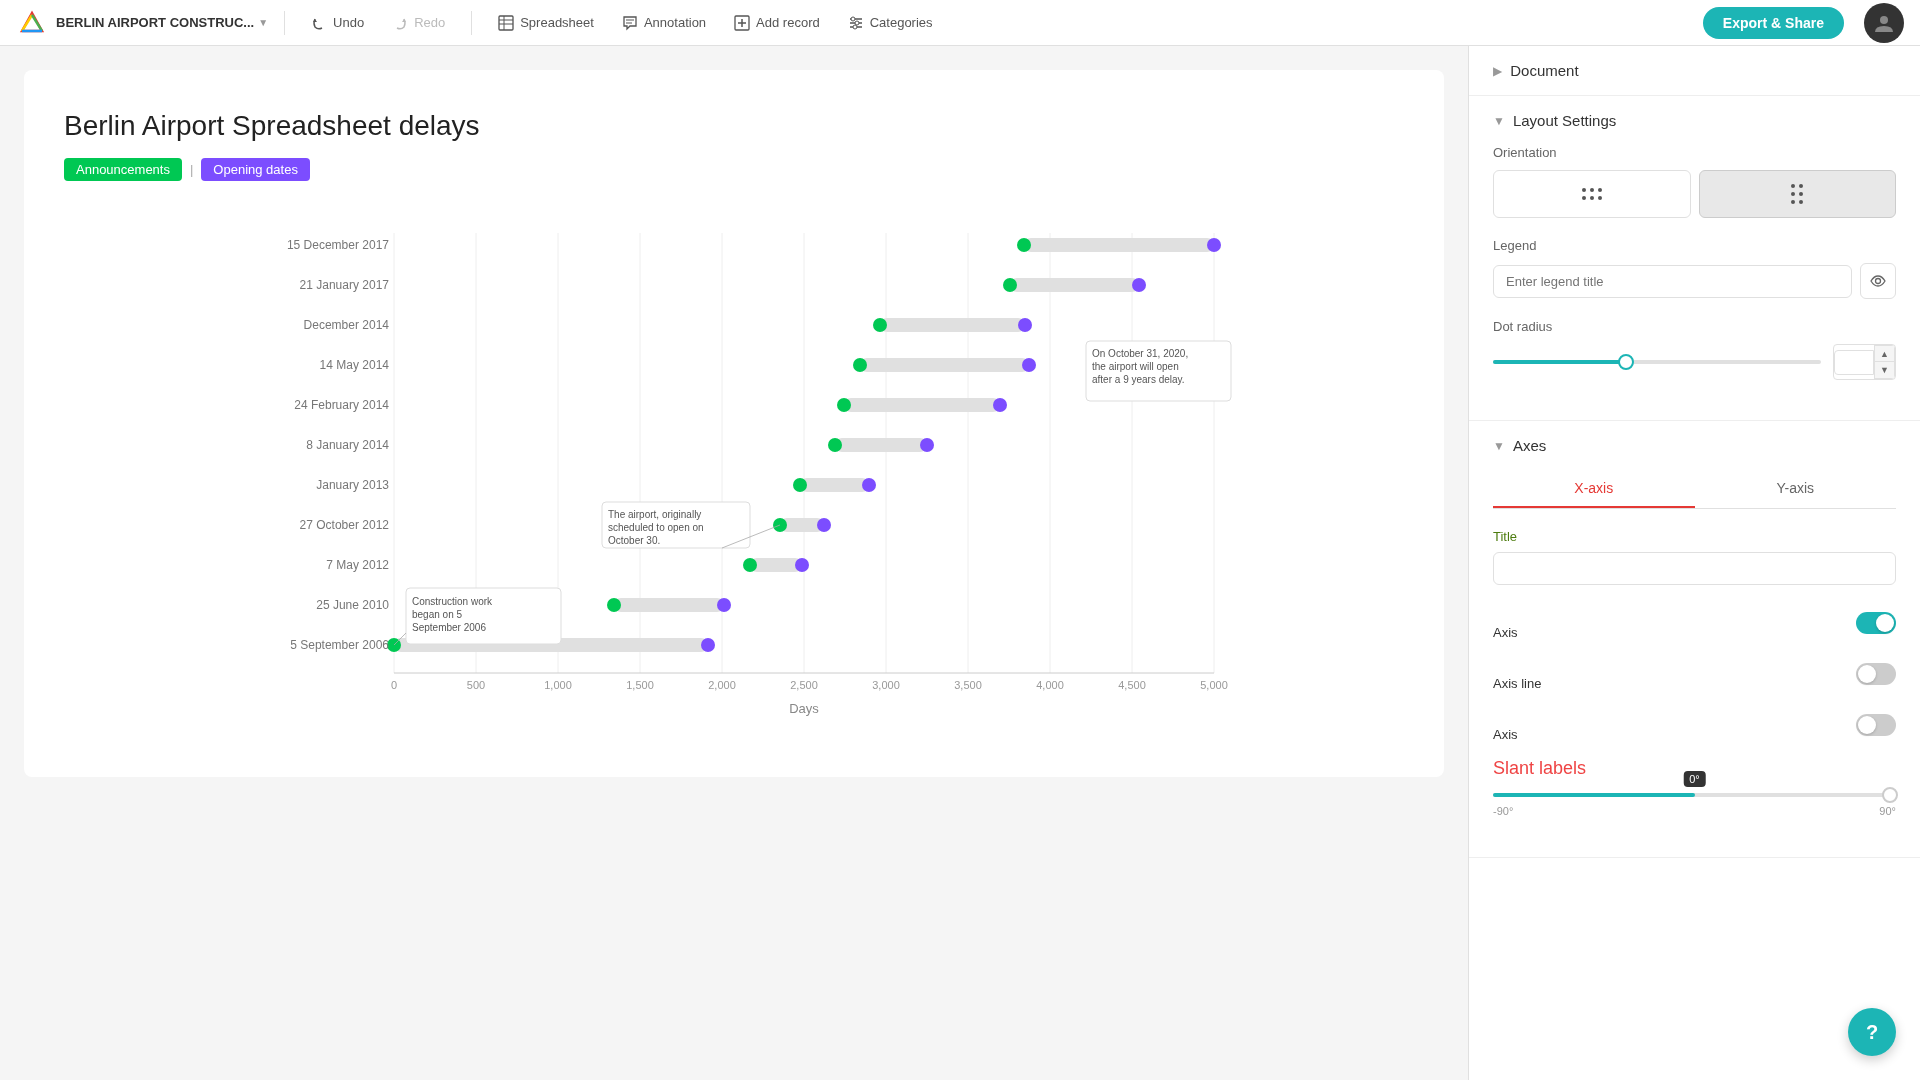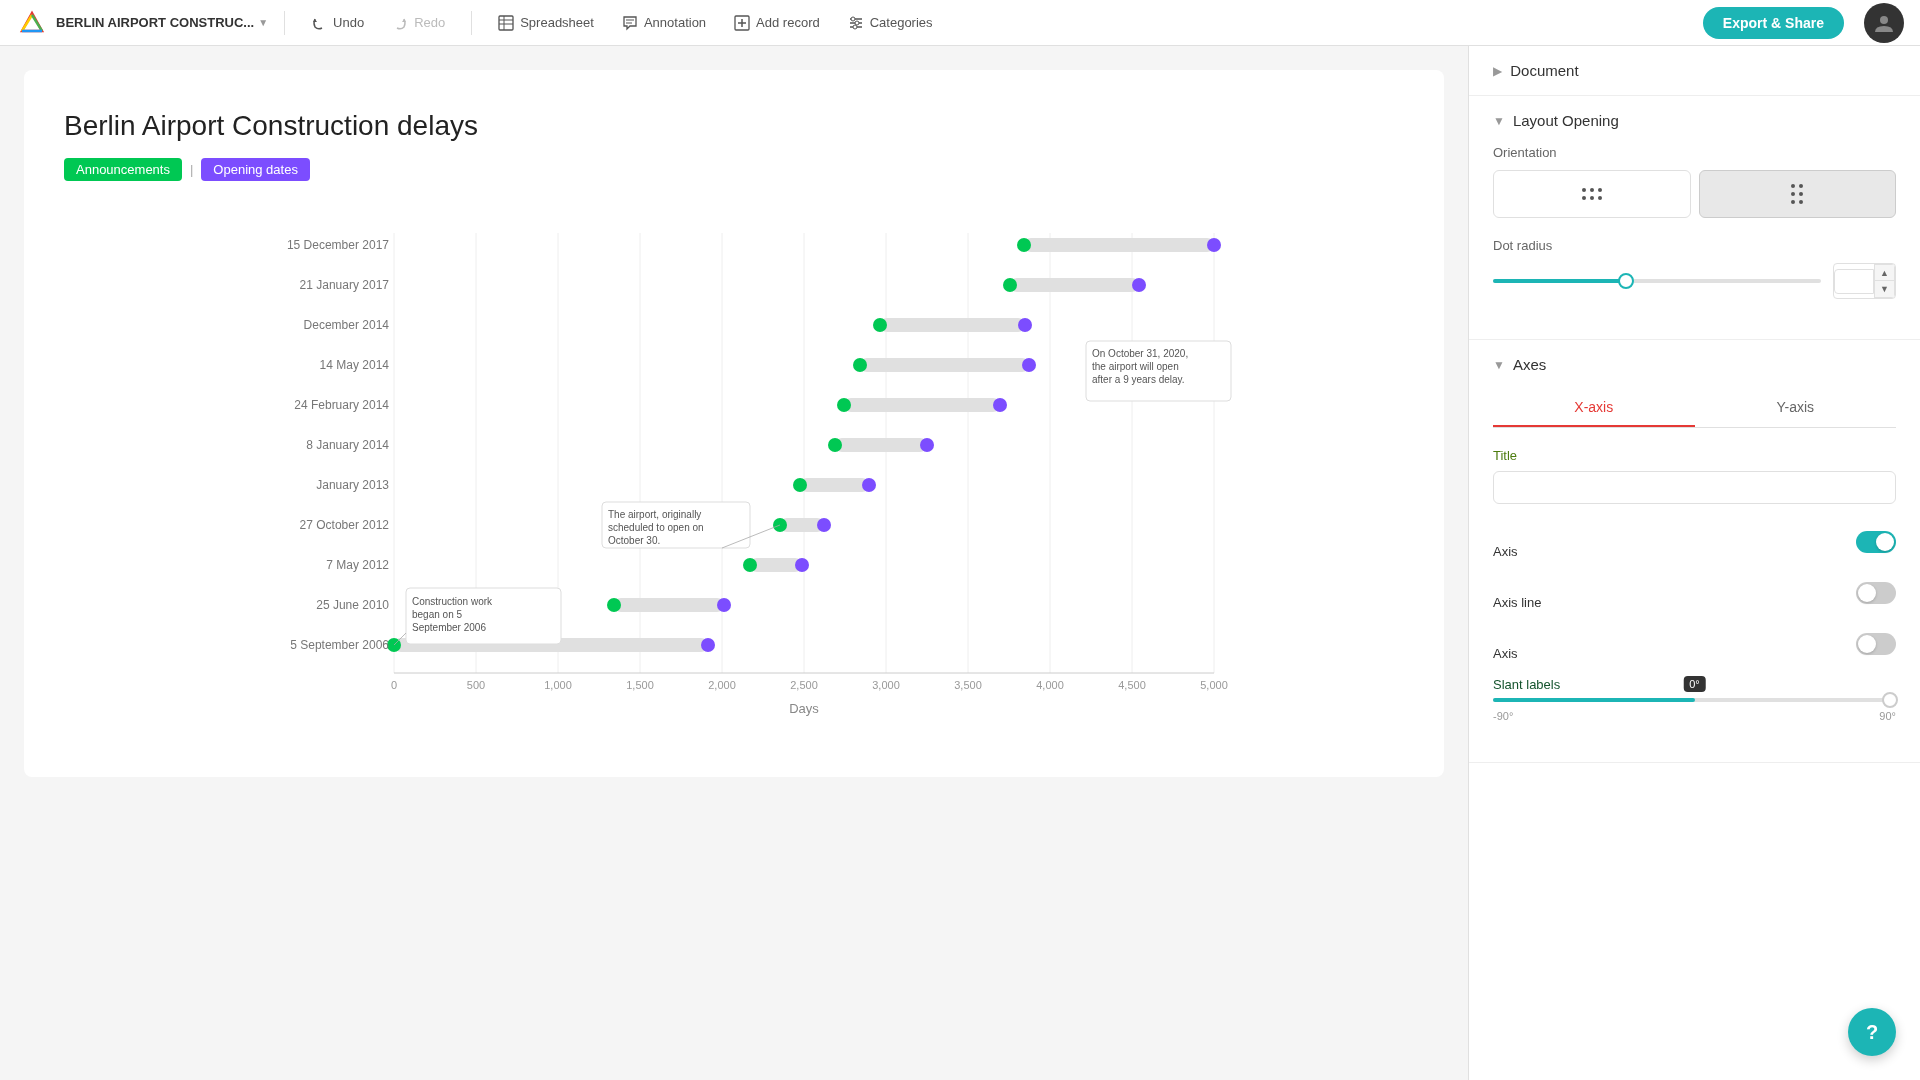--- a/index.html
+++ b/index.html
@@ -70,21 +70,21 @@
 
     .toggle-row { display: flex; align-items: center; justify-content: space-between; margin-bottom: 16px; }
     .toggle-label { font-size: 13px; color: #333; margin-top: 20px; }
     .toggle { width: 40px; height: 22px; border-radius: 11px; position: relative; cursor: pointer; transition: background 0.2s; }
     .toggle.on { background: #1cb5b5; }
     .toggle.off { background: #ccc; }
     .toggle-knob { width: 18px; height: 18px; background: #fff; border-radius: 50%; position: absolute; top: 2px; transition: left 0.2s; box-shadow: 0 1px 3px rgba(0,0,0,0.2); }
     .toggle.on .toggle-knob { left: 20px; }
     .toggle.off .toggle-knob { left: 2px; }
 
-    .slant-label { font-size: 13px; color: #14532d; margin-bottom: 6px; }
+    .slant-label { font-size: 18px; color: #ef4444; margin-bottom: 14px; }
     .slant-track { height: 4px; background: #e0e0e0; border-radius: 2px; position: relative; margin-bottom: 8px; }
     .slant-fill { height: 4px; background: #1cb5b5; border-radius: 2px; width: 50%; }
     .slant-thumb { width: 16px; height: 16px; background: #fff; border: 2px solid #ccc; border-radius: 50%; position: absolute; top: -6px; right: -2px; cursor: pointer; }
     .slant-labels { display: flex; justify-content: space-between; font-size: 11px; color: #999; text-align: right; }
 
     
     .help-btn { position: fixed; bottom: 24px; right: 24px; width: 48px; height: 48px; background: #1cb5b5; border-radius: 50%; display: flex; align-items: center; justify-content: center; color: #fff; font-size: 20px; font-weight: bold; cursor: pointer; box-shadow: 0 4px 12px rgba(0,0,0,0.2); z-index: 100; }
   </style>
 </head>
 <body>
@@ -179,21 +179,21 @@
         <circle cx="11" cy="8" r="4" fill="#888"></circle>
         <path d="M2 20 Q2 14 11 14 Q20 14 20 20" fill="#888"></path>
       </svg>
   </div>
 </div>
 
 <div class="main">
 
   <div class="chart-area">
     <div class="chart-container">
-      <h1 class="chart-title">Berlin Airport Construction delays</h1>
+      <h1 class="chart-title">Berlin Airport Spreadsheet delays</h1>
       <div class="chart-badges">
         <span class="badge badge-green">Announcements</span>
         <span class="badge-sep">|</span>
         <span class="badge badge-purple">Opening dates</span>
       </div>
 
       <div class="chart-svg-wrapper">
         <svg width="100%" height="520" viewBox="0 0 1000 520" preserveAspectRatio="xMidYMid meet">
 
           <g>
@@ -308,21 +308,21 @@
     <div class="panel-section">
       <div class="panel-section-header">
         <span style="font-size:12px;color:#999;">▶</span>
         <span>Document</span>
       </div>
     </div>
 
     <div class="panel-section">
       <div class="panel-section-header">
         <span style="font-size:12px;color:#999;">▼</span>
-        <span>Layout Opening</span>
+        <span>Layout Settings</span>
       </div>
       <div class="panel-section-content">
 
         <div class="setting-row">
           <div class="setting-label">Orientation</div>
           <div class="orientation-options">
             <div class="orient-btn">
 
               <svg width="28" height="28" viewBox="0 0 28 28">
                 <circle cx="6" cy="10" r="2" fill="#555"></circle>
@@ -340,20 +340,32 @@
                 <circle cx="18" cy="6" r="2" fill="#555"></circle>
                 <circle cx="10" cy="14" r="2" fill="#555"></circle>
                 <circle cx="18" cy="14" r="2" fill="#555"></circle>
                 <circle cx="10" cy="22" r="2" fill="#555"></circle>
                 <circle cx="18" cy="22" r="2" fill="#555"></circle>
               </svg>
             </div>
           </div>
         </div>
 
+        <div class="setting-row">
+          <div class="setting-label">Legend</div>
+          <div class="legend-row">
+            <input class="legend-input" type="text" placeholder="Enter legend title" style="">
+            <button class="legend-icon-btn">
+              <svg width="16" height="16" viewBox="0 0 16 16">
+                  <path d="M1 8 Q4 3 8 3 Q12 3 15 8 Q12 13 8 13 Q4 13 1 8Z" fill="none" stroke="#666" stroke-width="1.3"></path>
+                  <circle cx="8" cy="8" r="2.5" fill="none" stroke="#666" stroke-width="1.3"></circle>
+                </svg>
+            </button>
+          </div>
+        </div>
 
         <div class="setting-row">
           <div class="setting-label">Dot radius</div>
           <div class="dot-radius-row">
             <div class="slider-container">
               <div class="slider-track">
                 <div class="slider-fill"></div>
                 <div class="slider-thumb"></div>
               </div>
             </div>

